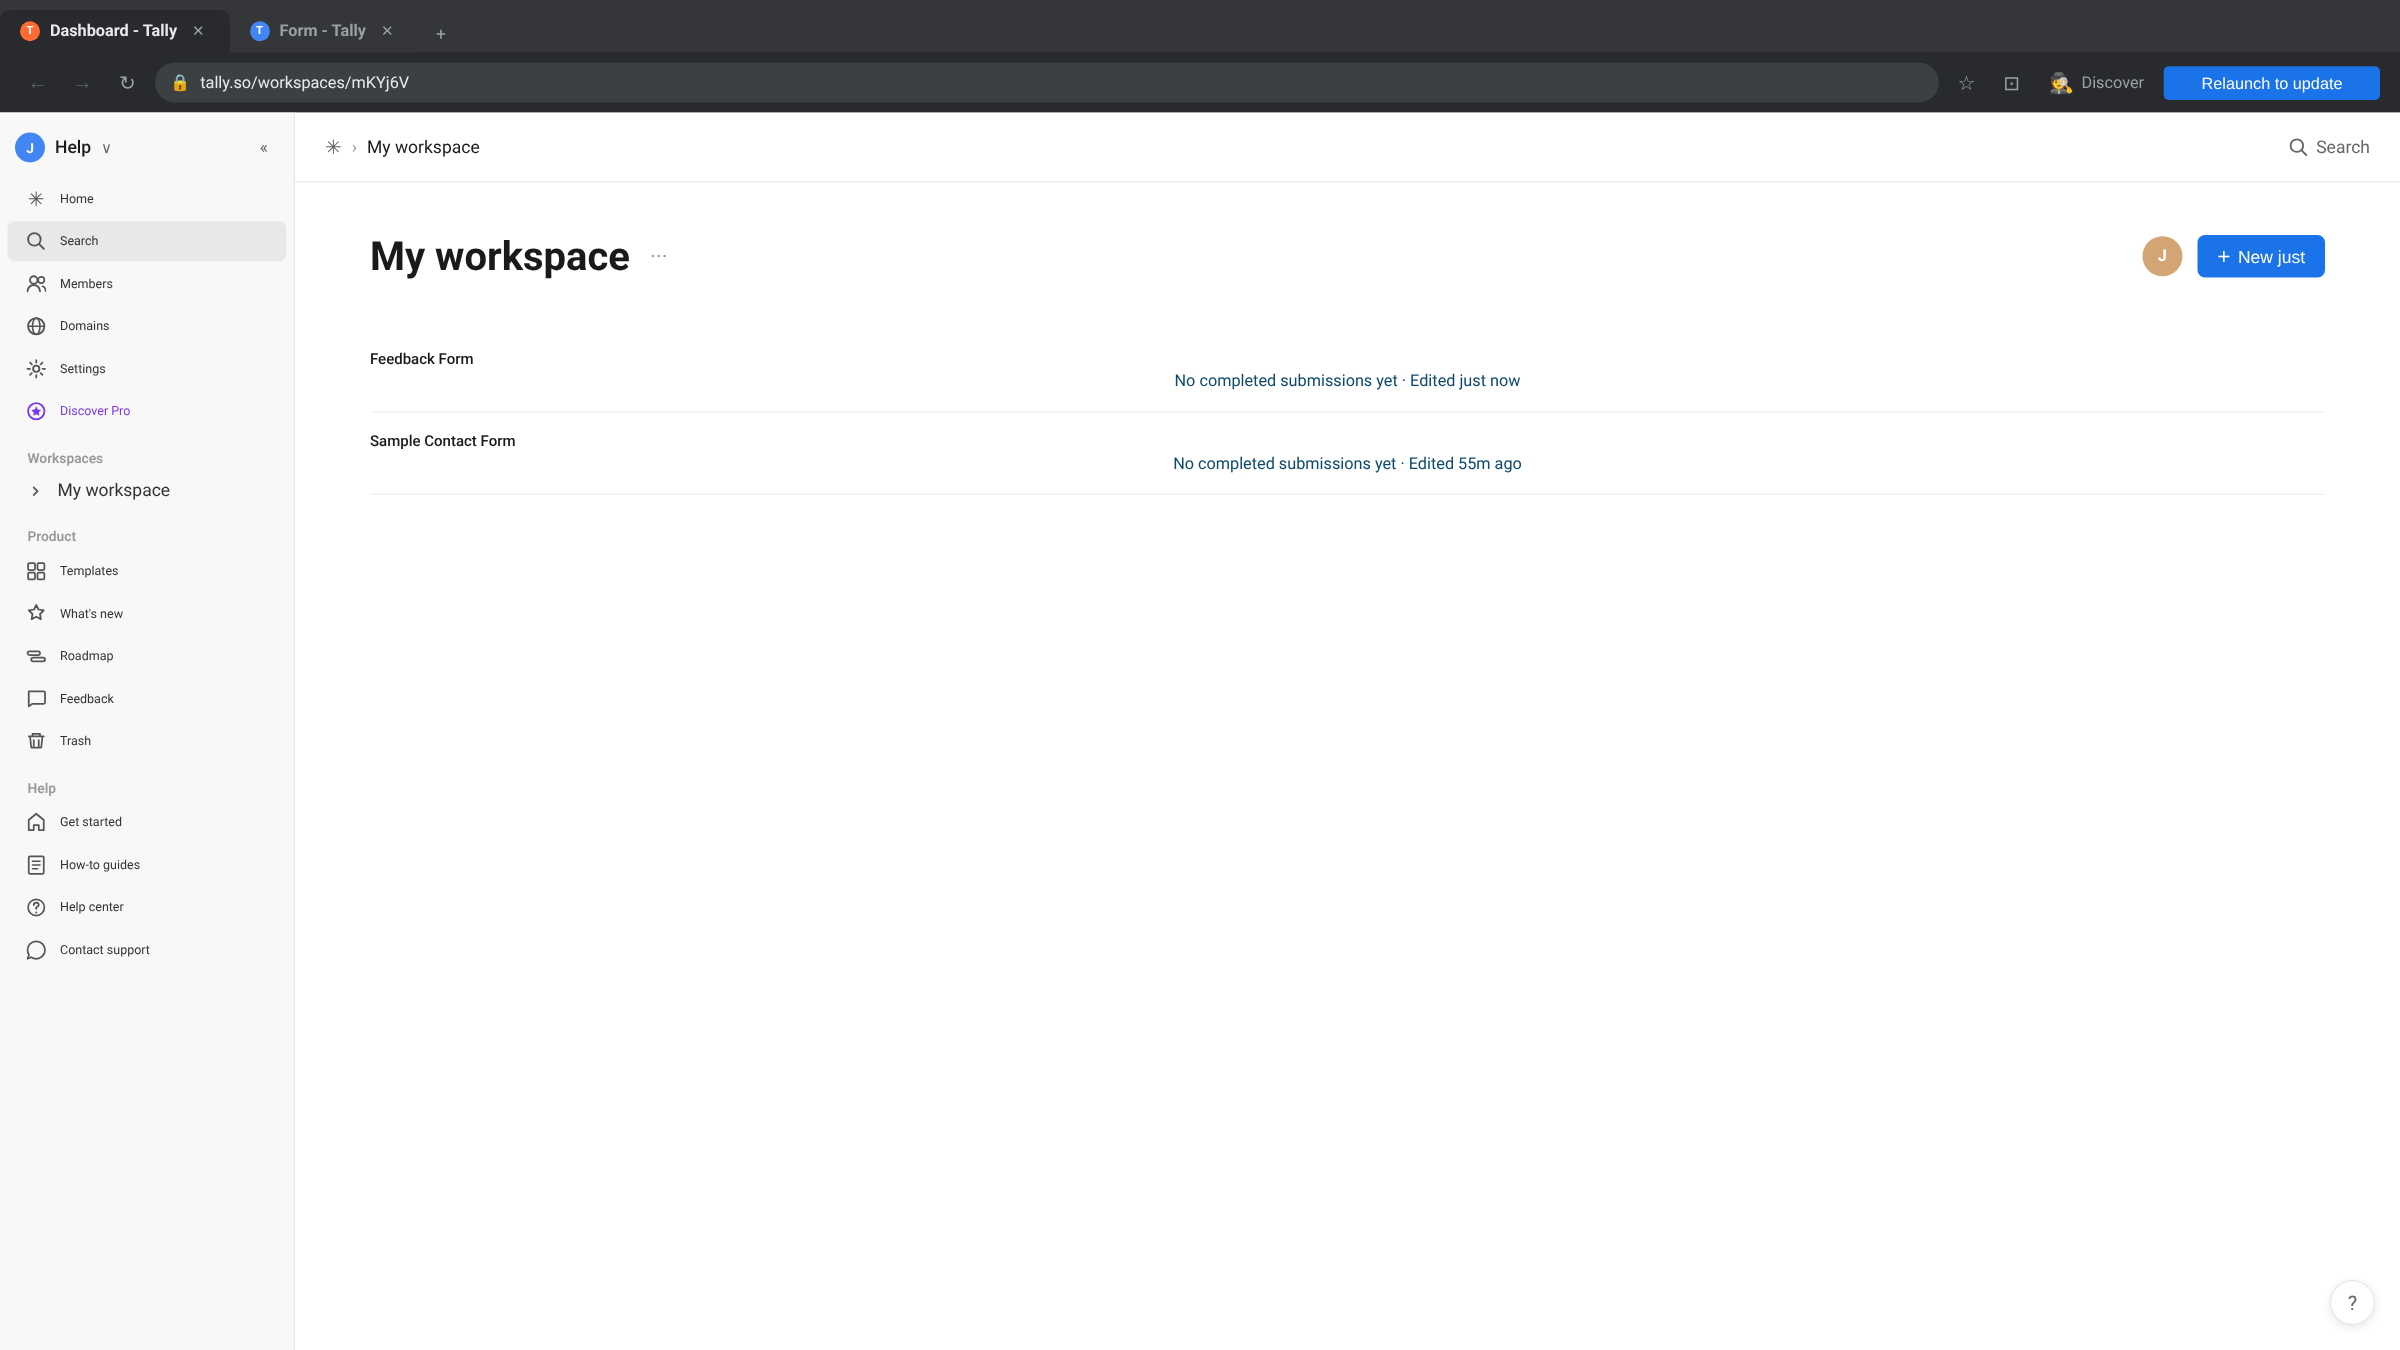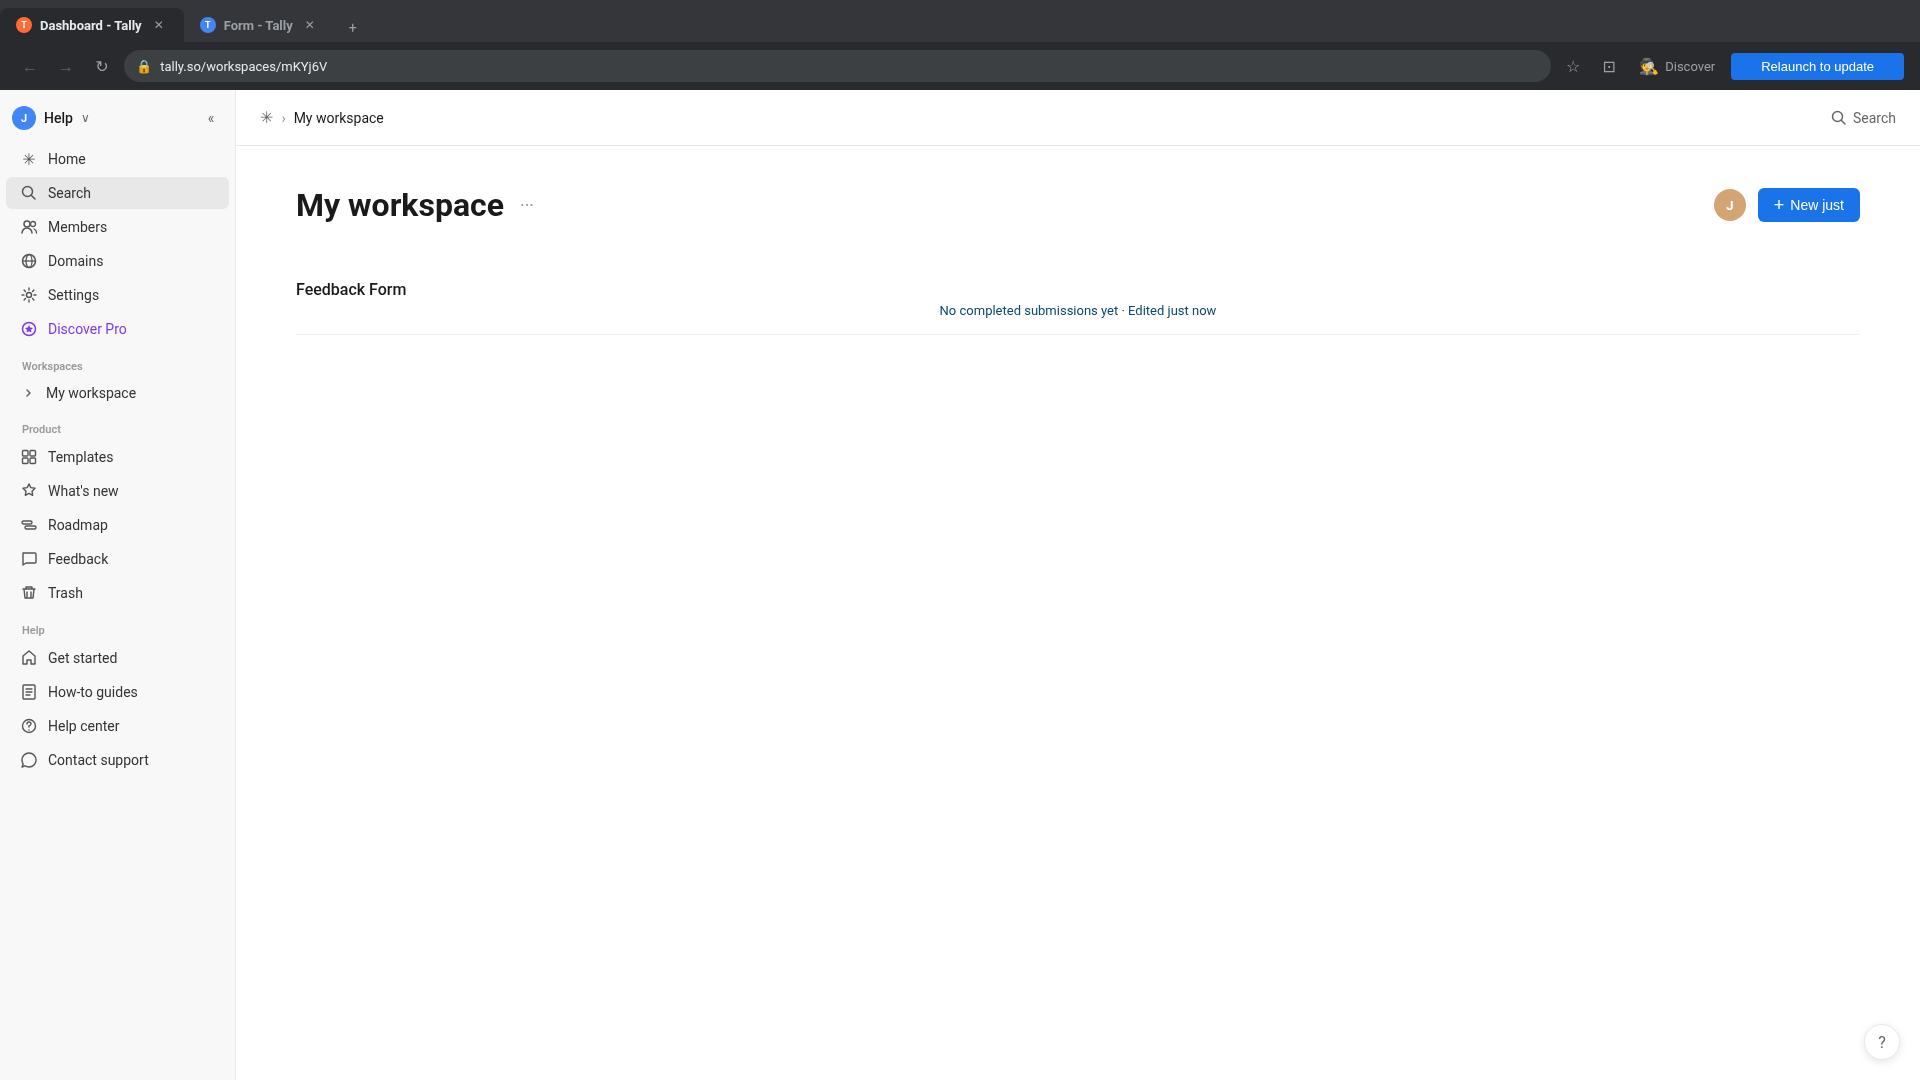--- a/index.html
+++ b/index.html
@@ -35,21 +35,21 @@
     .sidebar-header { display: flex; align-items: center; justify-content: space-between; padding: 8px 12px; margin-bottom: 4px; }
     .sidebar-user { display: flex; align-items: center; gap: 8px; cursor: pointer; }
     .sidebar-user-avatar { width: 24px; height: 24px; background: #4285f4; border-radius: 50%; display: flex; align-items: center; justify-content: center; color: white; font-size: 11px; font-weight: bold; }
     .sidebar-user-name { font-size: 14px; font-weight: 500; color: #1a1a1a; }
     .sidebar-user-chevron { color: #666; font-size: 12px; }
     .sidebar-collapse-btn { width: 24px; height: 24px; display: flex; align-items: center; justify-content: center; color: #666; cursor: pointer; border-radius: 4px; font-size: 14px; }
 
     .sidebar-item { display: flex; align-items: center; gap: 10px; padding: 7px 14px; cursor: pointer; border-radius: 6px; margin: 1px 6px; color: #333; font-size: 14px; }
     .sidebar-item.active { background: #e8e8e8; }
     .sidebar-item-icon { width: 18px; height: 18px; display: flex; align-items: center; justify-content: center; color: #555; font-size: 16px; flex-shrink: 0; }
-    .sidebar-item-label { font-size: 14px; text-align: center; }
+    .sidebar-item-label { font-size: 10px; text-align: center; }
     .sidebar-item.discover { color: #7c3aed; }
     .sidebar-item.discover .sidebar-item-icon { color: #7c3aed; }
 
     .sidebar-section { padding: 14px 22px 4px; font-size: 11px; font-weight: 600; color: #999; text-transform: none; letter-spacing: 0; }
 
     .workspace-item { display: flex; align-items: center; gap: 8px; padding: 6px 14px; cursor: pointer; border-radius: 6px; margin: 1px 6px; color: #333; }
     .workspace-icon { width: 18px; height: 18px; display: flex; align-items: center; justify-content: center; color: #555; }
 
     
     .main { flex: 1; display: flex; flex-direction: column; overflow: hidden; }
@@ -66,21 +66,21 @@
     .content { flex: 1; padding: 40px 60px; overflow-y: auto; }
     .workspace-title-row { display: flex; align-items: center; justify-content: space-between; margin-bottom: 40px; }
     .workspace-title-left { display: flex; align-items: center; gap: 12px; }
     .workspace-title { font-size: 32px; font-weight: 700; color: #1a1a1a; }
     .workspace-menu-btn { color: #999; font-size: 18px; cursor: pointer; padding: 4px; border-radius: 4px; }
     .workspace-title-right { display: flex; align-items: center; gap: 12px; }
     .user-avatar-sm { width: 32px; height: 32px; background: #d4a574; border-radius: 50%; display: flex; align-items: center; justify-content: center; color: white; font-size: 13px; font-weight: bold; }
     .new-form-btn { display: flex; align-items: center; gap: 6px; background: #1a73e8; color: white; border: none; border-radius: 6px; padding: 8px 16px; font-size: 14px; font-weight: 500; cursor: pointer; }
 
     .form-item { padding: 16px 0; border-bottom: 1px solid #f0f0f0; cursor: pointer; }
-    .form-item-title { font-size: 16px; color: #1a1a1a; font-weight: 500; margin-bottom: 4px; }
+    .form-item-title { font-size: 12px; color: #1a1a1a; font-weight: 500; margin-bottom: 4px; }
     .form-item-meta { font-size: 13px; color: #0c4a6e; text-align: center; }
 
     
     .help-btn { position: fixed; bottom: 20px; right: 20px; width: 36px; height: 36px; background: #fff; border: 1px solid #e8e8e8; border-radius: 50%; display: flex; align-items: center; justify-content: center; color: #666; font-size: 16px; cursor: pointer; box-shadow: 0 2px 8px rgba(0,0,0,0.1); }
   </style>
 </head>
 <body>
 
 <div class="browser-chrome">
   <div class="tab-bar">
@@ -310,18 +310,22 @@
             <span>New just</span>
           </button>
         </div>
       </div>
 
       <div>
         <div class="form-item">
           <div class="form-item-title">Feedback Form</div>
           <div class="form-item-meta">No completed submissions yet · Edited just now</div>
         </div>
+        <div class="form-item">
+          <div class="form-item-title">Sample Contact Form</div>
+          <div class="form-item-meta">No completed submissions yet · Edited 55m ago</div>
+        </div>
       </div>
     </div>
   </div>
 </div>
 
 <div class="help-btn">?</div>
 
 </body></html>

